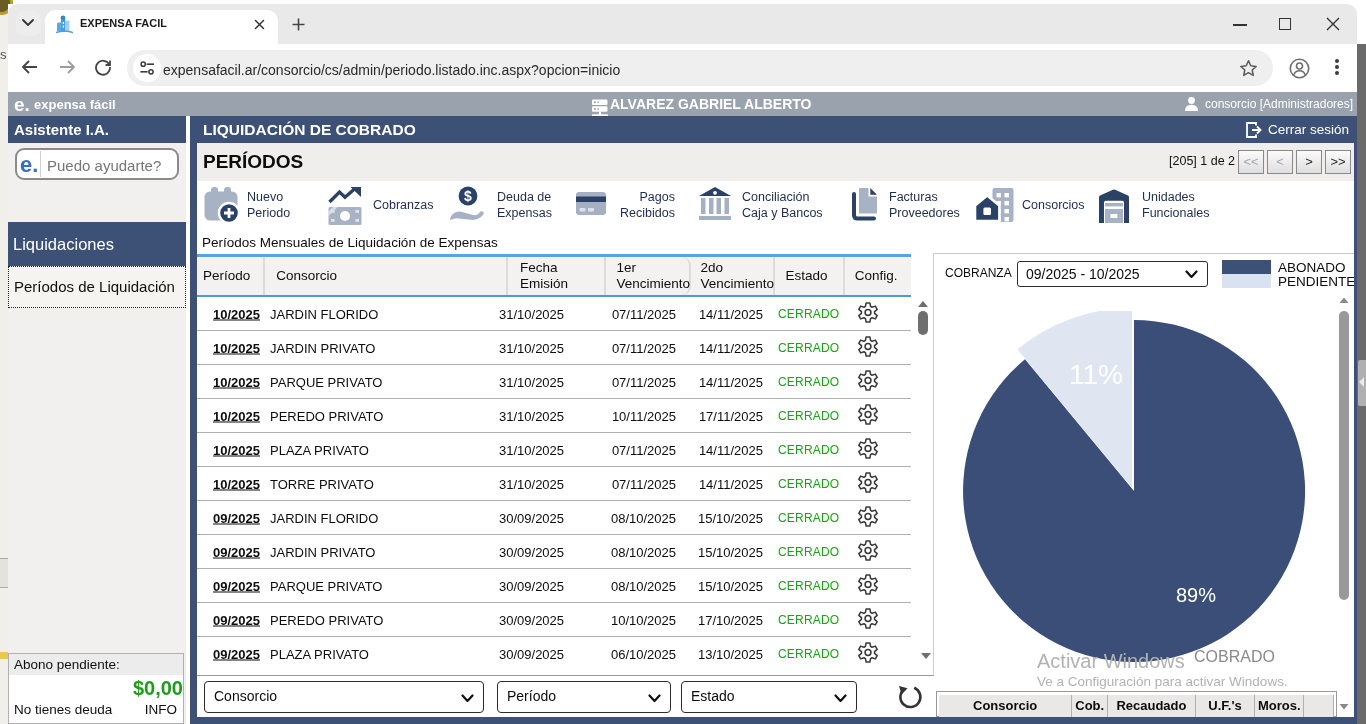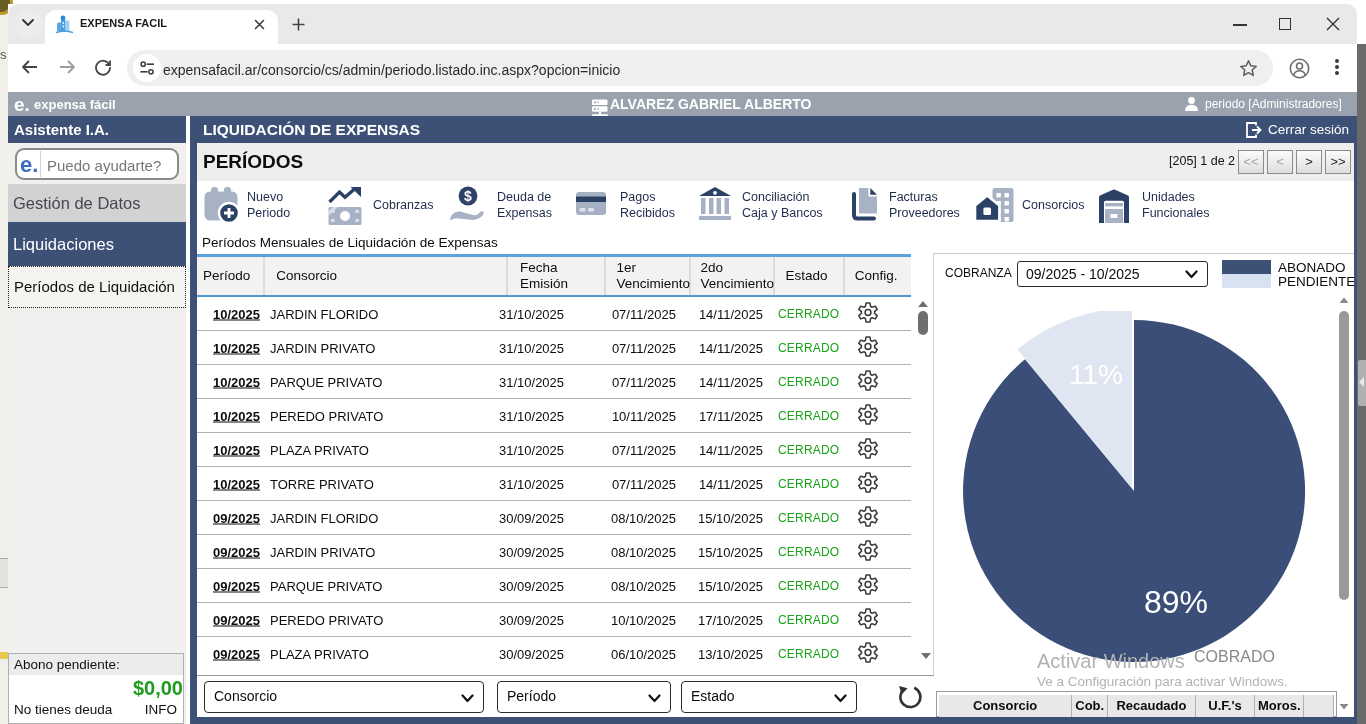--- a/index.html
+++ b/index.html
@@ -99,44 +99,43 @@
       <rect x="3" y="9.1" width="1.8" height="1.8" fill="#9aa2ae"></rect>
         <rect x="6.2" y="9.1" width="1.8" height="1.8" fill="#b9c0c9"></rect>
       <rect x="7.9" y="12.8" width="2.2" height="3" fill="#fff"></rect>
       <rect x="1" y="15.2" width="16" height="2" rx="1" fill="#fff"></rect>
     </svg>
     <div class="abs" style="left:602px;top:92px;color:#fff;font-size:14px;font-weight:bold;">ALVAREZ GABRIEL ALBERTO</div>
     <svg class="abs" style="left:1176px;top:92px;" width="15" height="16" viewBox="0 0 15 16">
       <circle cx="7.5" cy="4.5" r="3.4" fill="#fff"></circle>
       <path d="M1 15 Q1 8.8 7.5 8.8 Q14 8.8 14 15 Z" fill="#fff"></path>
     </svg>
-    <div class="abs" style="left:1197px;top:93px;color:#fff;font-size:12px;">periodo [Administradores]</div>
+    <div class="abs" style="left:1197px;top:93px;color:#fff;font-size:12px;">consorcio [Administradores]</div>
 
     <div class="abs" id="sidebar" style="left:0;top:112px;width:178px;height:608px;background:#f2f0ee;">
       <div style="position:absolute;left:0;top:0;width:178px;height:27px;background:#3d5177;color:#fff;font-size:15px;font-weight:bold;line-height:27px;padding-left:6px;">Asistente I.A.</div>
       <div style="position:absolute;left:7px;top:32px;width:164px;height:32px;background:#fff;border:2px solid #8a8a8a;border-radius:9px;"></div>
       <div style="position:absolute;left:12px;top:36px;width:24px;height:24px;color:#3a6cc4;font-size:22px;font-weight:bold;">e.</div>
       <div style="position:absolute;left:32px;top:35px;width:1px;height:26px;background:#d0d0d0;"></div>
         <div style="position:absolute;left:39px;top:41px;color:#767676;font-size:15px;">Puedo ayudarte?</div>
-      <div style="position:absolute;left:0;top:68px;width:178px;height:38px;background:#d2d2d2;color:#474753;font-size:16.5px;line-height:38px;padding-left:5px;">Gestión de Datos</div>
       <div style="position:absolute;left:0;top:150px;width:178px;height:42px;background:#f6f4f0;border:1px dotted #222;color:#101010;font-size:15px;line-height:40px;padding-left:5px;">Períodos de Liquidación</div>
       <div style="position:absolute;left:0;top:106px;width:178px;height:44px;background:#3d5177;color:#ffffff;font-size:16.5px;line-height:44px;padding-left:5px;">Liquidaciones</div>
 
       <div style="position:absolute;left:0;top:537px;width:176px;height:71px;background:#fff;border:1px solid #b0b0b0;">
         <div style="position:absolute;left:0;top:0;width:174px;height:21px;background:#ececec;color:#101010;font-size:13.5px;line-height:21px;padding-left:5px;">Abono pendiente:</div>
         <div style="position:absolute;left:0;top:23px;width:174px;text-align:right;color:#1e9c1e;font-size:20px;font-weight:bold;">$0,00</div>
         <div style="position:absolute;left:5px;top:48px;color:#101010;font-size:13.5px;">No tienes deuda</div>
         <div style="position:absolute;right:6px;top:48px;color:#101010;font-size:13.5px;">INFO</div>
       </div>
     </div>
 
     <div class="abs" id="frame" style="left:182px;top:112px;width:1167px;height:608px;background:#fff;">
 
       <div style="position:absolute;left:0;top:0;width:1167px;height:27px;background:#3d5177;"></div>
-      <div style="position:absolute;left:13px;top:0;height:27px;line-height:27px;color:#fff;font-size:15.5px;font-weight:bold;">LIQUIDACIÓN DE EXPENSAS</div>
+      <div style="position:absolute;left:13px;top:0;height:27px;line-height:27px;color:#fff;font-size:15.5px;font-weight:bold;">LIQUIDACIÓN DE COBRADO</div>
       <svg style="position:absolute;left:1055px;top:5px;" width="18" height="18" viewBox="0 0 18 18">
         <path d="M11 4.5 L11 2 L2 2 L2 16 L11 16 L11 13.5" fill="none" stroke="#fff" stroke-width="1.8"></path>
         <path d="M7 9 L15 9 M12 5.5 L15.5 9 L12 12.5" fill="none" stroke="#fff" stroke-width="1.8"></path>
       </svg>
       <div style="position:absolute;left:1078px;top:0;height:27px;line-height:27px;color:#fff;font-size:13.5px;">Cerrar sesión</div>
 
       <div style="position:absolute;left:0;top:27px;width:7px;height:581px;background:#3d5177;"></div>
       <div style="position:absolute;left:1164px;top:27px;width:3px;height:581px;background:#3d5177;"></div>
       <div style="position:absolute;left:0;top:601px;width:1167px;height:7px;background:#3d5177;"></div>
 
@@ -180,21 +179,21 @@
             <path d="M1 34 C2 27.5 7.5 24.5 13 26 L23 28.8 C26.5 29.7 29 28.8 30.5 26.4 C32 24.2 36 25.4 34.4 28.2 C32.2 31.8 27 34.4 22 33.8 L7 32.2 Z" fill="#a8b2c5"></path>
           </svg>
           <div class="tlbl" style="left:300px;top:46px;">Deuda de<br>Expensas</div>
 
           <svg class="abs" style="left:377px;top:43px;" width="36" height="36" viewBox="0 0 36 36">
             <rect x="2" y="6" width="30" height="23" rx="3" fill="#a6b0c3"></rect>
             <rect x="2" y="10.5" width="30" height="5.5" fill="#2c4166"></rect>
             <rect x="5.5" y="22" width="6" height="3.4" rx="1" fill="#dde2ec"></rect>
             <rect x="14" y="22" width="6" height="3.4" rx="1" fill="#dde2ec"></rect>
           </svg>
-          <div class="tlbl" style="left:423px;top:46px;">Pagos<br>Recibidos</div>
+          <div class="tlbl" style="left:423px;top:46px;text-align:right;">Pagos<br>Recibidos</div>
 
           <svg class="abs" style="left:500px;top:43px;" width="36" height="36" viewBox="0 0 36 36">
             <path d="M18 1 L34 10 L2 10 Z" fill="#2c4166"></path>
             <circle cx="18" cy="6.8" r="1.9" fill="#fff"></circle>
             <rect x="4" y="12" width="4.5" height="16" fill="#a6b0c3"></rect>
             <rect x="12" y="12" width="4.5" height="16" fill="#a6b0c3"></rect>
             <rect x="19.5" y="12" width="4.5" height="16" fill="#a6b0c3"></rect>
             <rect x="27.5" y="12" width="4.5" height="16" fill="#a6b0c3"></rect>
             <rect x="2" y="30" width="32" height="4" fill="#a6b0c3"></rect>
           </svg>
@@ -238,21 +237,21 @@
           <div style="position:absolute;left:0;top:114px;width:714px;height:40px;background:#f3f2f1;border-bottom:2px solid #4d9bd5;display:flex;">
             <div class="hc" style="width:70px;">
                 <span style="margin-left:6px;">Período</span>
               </div>
             <div class="hc" style="width:249px;">
                 <span style="margin-left:11px;">Consorcio</span>
               </div>
             <div class="hc" style="width:100px;">
                 <span style="margin-left:12px;">Fecha<br>Emisión</span>
               </div>
-            <div class="hc" style="width:85px;">
+            <div class="hc" style="width:85px;border-radius:9px;">
                 <span style="margin-left:11px;">1er<br>Vencimiento</span>
               </div>
             <div class="hc" style="width:84px;">
                 <span style="margin-left:10px;">2do<br>Vencimiento</span>
               </div>
             <div class="hc" style="width:72px;">
                 <span style="margin-left:11px;">Estado</span>
               </div>
             <div class="hc" style="width:68px;border-right:none;">
                 <span style="margin-left:10px;">Config.</span>
@@ -414,21 +413,21 @@
           <div style="position:absolute;left:1025px;top:117px;width:49px;height:14px;background:#3d5177;"></div>
           <div style="position:absolute;left:1025px;top:131px;width:49px;height:14px;background:#d9e2f0;"></div>
           <div style="position:absolute;left:1081px;top:117px;font-size:13.5px;color:#0c0c0c;">ABONADO</div>
           <div style="position:absolute;left:1081px;top:131px;font-size:13.5px;color:#0c0c0c;">PENDIENTE</div>
 
           <svg class="abs" style="left:757px;top:168px;" width="360" height="360" viewBox="-180 -180 360 360">
             <path d="M0 0 L0 -171 A171 171 0 1 1 -109 -131.7 Z" fill="#3a4e78"></path>
             <path d="M-2 -3 L-116.6 -141.7 A180 180 0 0 1 -2 -183 Z" fill="#dfe6f2"></path>
           </svg>
           <div style="position:absolute;left:859px;top:216px;width:80px;text-align:center;font-size:28px;color:#fff;">11%</div>
-          <div style="position:absolute;left:939px;top:441px;width:80px;text-align:center;font-size:32px;color:#fff;">89%</div>
+          <div style="position:absolute;left:939px;top:441px;width:80px;text-align:right;font-size:20px;color:#fff;">89%</div>
           <div style="position:absolute;left:997px;top:505px;font-size:16px;color:#8a8a8a;">COBRADO</div>
           <div style="position:absolute;left:840px;top:507px;font-size:20px;color:#b2b2b2;">Activar Windows</div>
           <div style="position:absolute;left:840px;top:531px;font-size:13.5px;color:#b2b2b2;">Ve a Configuración para activar Windows.</div>
 
           <div style="position:absolute;left:739px;top:548px;width:401px;height:26px;border:1px solid #9a9a9a;background:#fff;">
             <div style="position:absolute;left:2px;top:3px;right:2px;bottom:0;display:flex;font-size:13px;font-weight:bold;color:#0c0c0c;">
               <div class="sc" style="width:134px;">Consorcio</div>
               <div class="sc" style="width:36px;">Cob.</div>
               <div class="sc" style="width:88px;">Recaudado</div>
               <div class="sc" style="width:60px;">U.F.'s</div>

